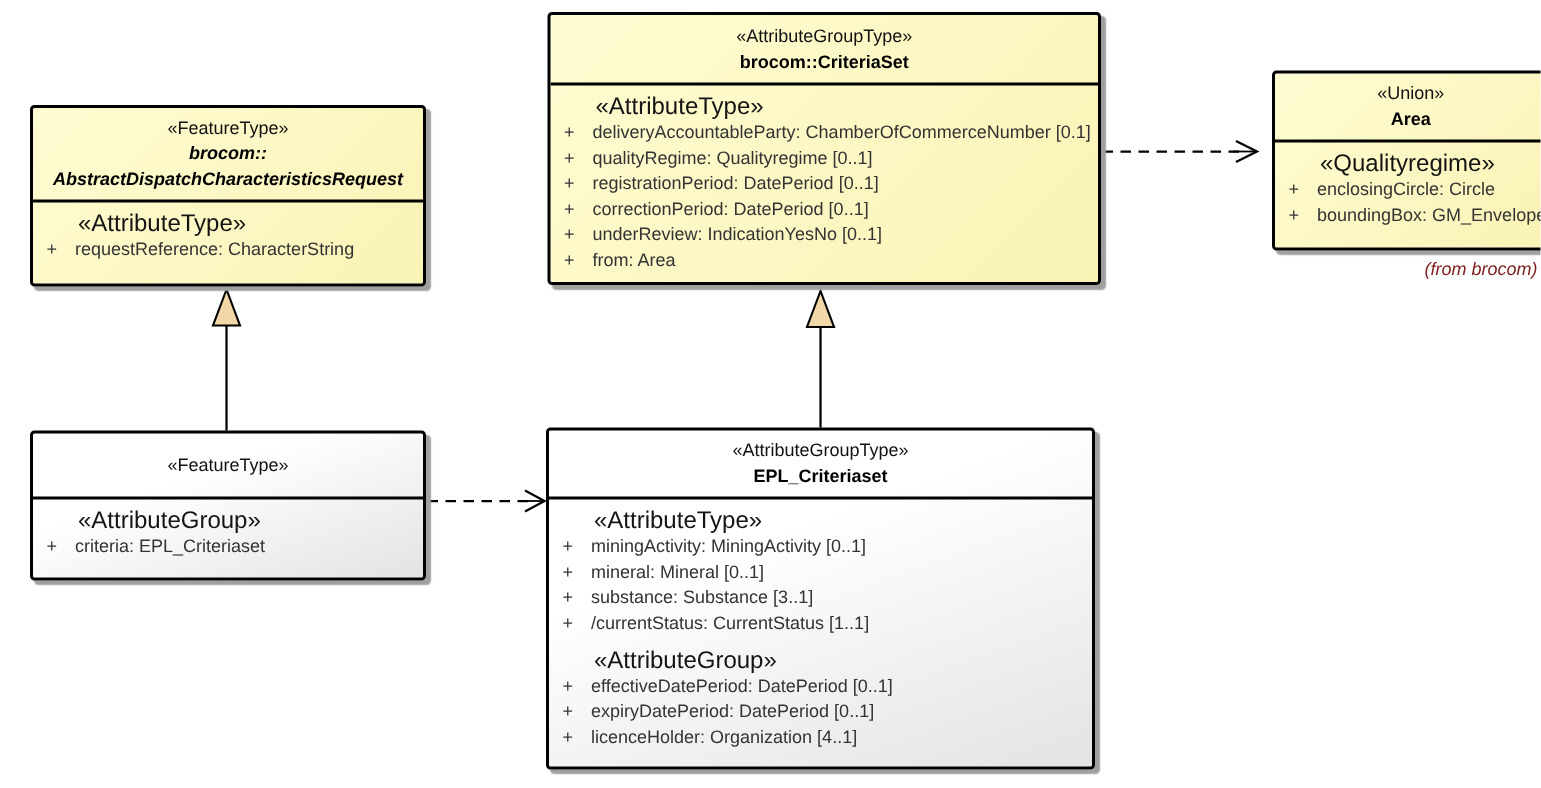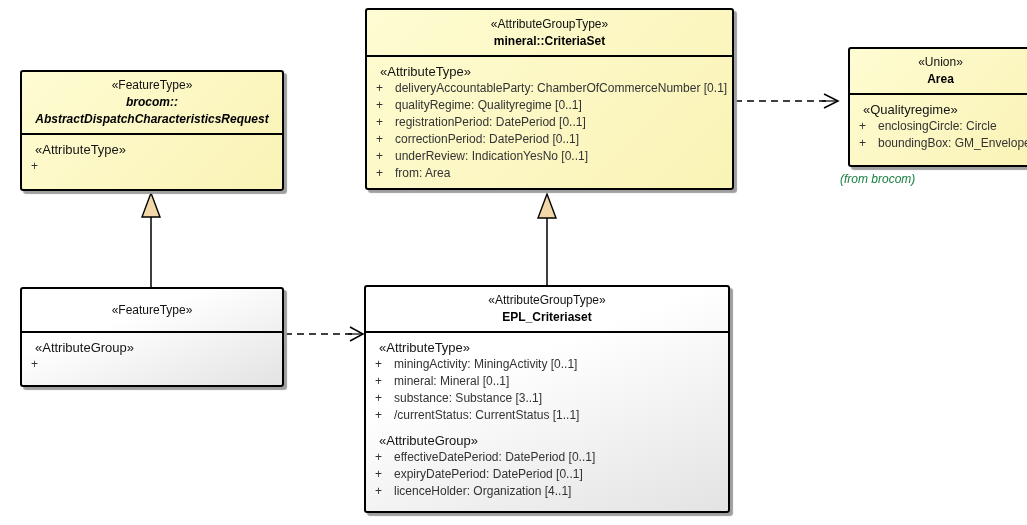--- a/index.html
+++ b/index.html
@@ -33,41 +33,41 @@
     justify-content: center;
     align-items: center;
     border-bottom: 2px solid #000000;
     box-sizing: border-box;
   }
   .stereo { font-size: 12px; line-height: 17px; color: #111111; white-space: nowrap; }
   .cname  { font-size: 12px; line-height: 17px; font-weight: bold; color: #000000; white-space: nowrap; }
   .italic .cname { font-style: italic; }
   .body { padding-top: 6px; }
   .clabel {
-    font-size: 13px; line-height: 17px;
+    font-size: 16px; line-height: 17px;
     color: #141414;
-    padding-left: 13px;
+    padding-left: 30px;
     white-space: nowrap;
   }
   .clabel.gap { margin-top: 8px; }
   .arow {
     display: flex;
     font-size: 12px; line-height: 17px;
     color: #333333;
     white-space: nowrap;
     overflow: hidden;
   }
   .vis { width: 19px; padding-left: 9px; flex: none; color: #333333; }
   .atext { flex: 1; overflow: hidden; }
   .caption {
     position: absolute;
     font-size: 12px;
     font-style: italic;
-    color: #15803d;
-    text-align: left;
+    color: #7f1d1d;
+    text-align: right;
     white-space: nowrap;
   }
   
   #box-criteriaset { left: 353px; top: 8px;   width: 369px; height: 182px; }
   #box-criteriaset .hdr { height: 47px; }
   #box-area        { left: 836px; top: 47px;  width: 185px; height: 120px; }
   #box-area .hdr        { height: 46px; }
   #box-abstract    { left: 8px;   top: 70px;  width: 264px; height: 121px; }
   #box-abstract .hdr    { height: 63px; }
   #box-dispatch    { left: 8px;   top: 287px; width: 264px; height: 100px; }
@@ -102,21 +102,21 @@
     <g>
       <line x1="723" y1="101" x2="818" y2="101" stroke="#000000" stroke-width="1.5" stroke-dasharray="7,5"></line>
       <path d="M812,94 L826,101 L812,108" fill="none" stroke="#000000" stroke-width="1.5"></path>
       <path d="M810,101 L826,101" fill="none" stroke="#000000" stroke-width="1.2"></path>
     </g>
   </svg>
 
   <div class="uml-box yellow" id="box-criteriaset">
     <div class="hdr">
       <div class="stereo">«AttributeGroupType»</div>
-      <div class="cname">mineral::CriteriaSet</div>
+      <div class="cname">brocom::CriteriaSet</div>
     </div>
     <div class="body">
       <div class="clabel">«AttributeType»</div>
       <div class="arow">
         <span class="vis">+</span>
         <span class="atext">deliveryAccountableParty: ChamberOfCommerceNumber [0.1]</span>
       </div>
       <div class="arow">
         <span class="vis">+</span>
         <span class="atext">qualityRegime: Qualityregime [0..1]</span>
@@ -162,32 +162,34 @@
   <div class="uml-box yellow italic" id="box-abstract">
     <div class="hdr">
       <div class="stereo">«FeatureType»</div>
       <div class="cname">brocom::</div>
       <div class="cname">AbstractDispatchCharacteristicsRequest</div>
     </div>
     <div class="body">
       <div class="clabel">«AttributeType»</div>
       <div class="arow">
         <span class="vis">+</span>
+        <span class="atext">requestReference: CharacterString</span>
       </div>
     </div>
   </div>
 
   <div class="uml-box gray" id="box-dispatch">
     <div class="hdr">
       <div class="stereo">«FeatureType»</div>
     </div>
     <div class="body">
       <div class="clabel">«AttributeGroup»</div>
       <div class="arow">
         <span class="vis">+</span>
+        <span class="atext">criteria: EPL_Criteriaset</span>
       </div>
     </div>
   </div>
 
   <div class="uml-box gray" id="box-epl">
     <div class="hdr">
       <div class="stereo">«AttributeGroupType»</div>
       <div class="cname">EPL_Criteriaset</div>
     </div>
     <div class="body">

